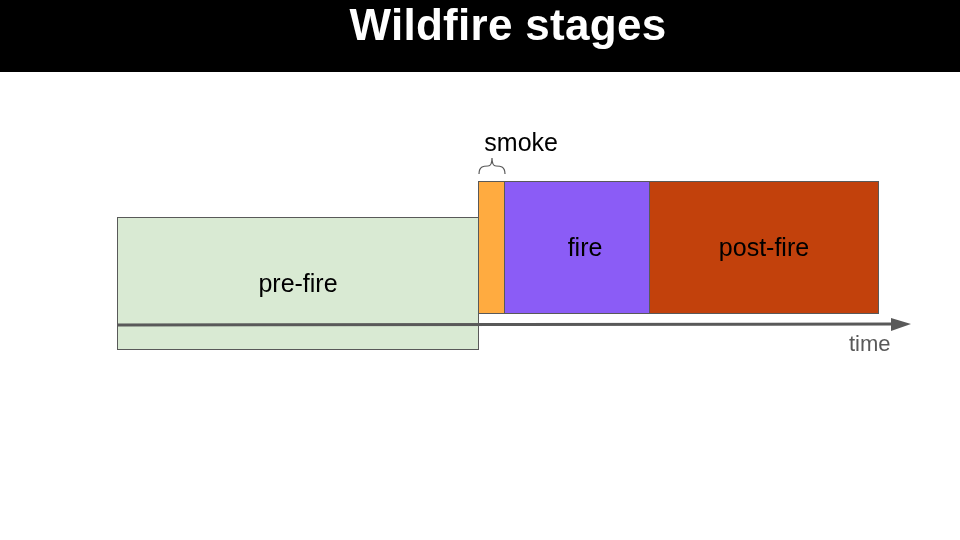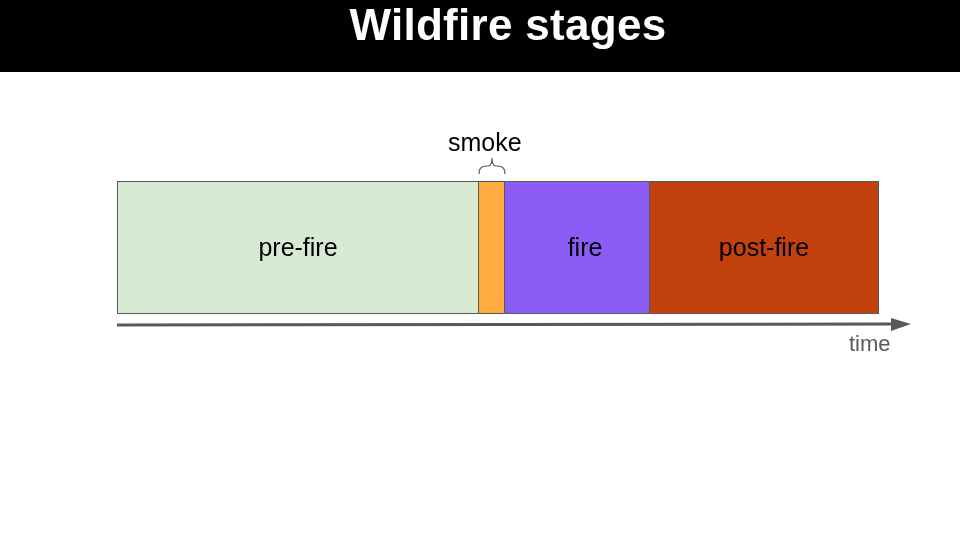--- a/index.html
+++ b/index.html
@@ -16,26 +16,26 @@
   .title-bar .title {
     font-size: 44px; font-weight: bold; letter-spacing: 0.3px;
     transform: translateX(0px);
   }
   .stage {
     position: absolute; top: 181px; height: 133px;
     box-sizing: border-box; border: 1px solid #595959;
     display: flex; align-items: center; justify-content: center;
     font-size: 25px; color: #000000;
   }
-  .stage.pre { left: 117px; width: 362px; background: #d9ead3; }
+  .stage.pre { left: 117px; width: 362px; background: #d9ead3; margin-top: 36px; }
   .stage.smoke { left: 478px; width: 27px; background: #ffab40; }
   .stage.fire { left: 504px; width: 162px; background: #8b5cf6; }
   .stage.post { left: 649px; width: 230px; background: #c2410c; }
   .smoke-label {
-    position: absolute; left: 448px; top: 128px; width: 110px; text-align: left;
+    position: absolute; left: 448px; top: 128px; width: 110px; text-align: right;
     font-size: 25px; color: #000000;
   }
   .brace {
     position: absolute; left: 478px; top: 157px; width: 28px; height: 18px;
   }
   .axis {
     position: absolute; left: 117px; top: 318px; width: 800px; height: 14px;
   }
   .time-label {
     position: absolute; left: 849px; top: 331px;

